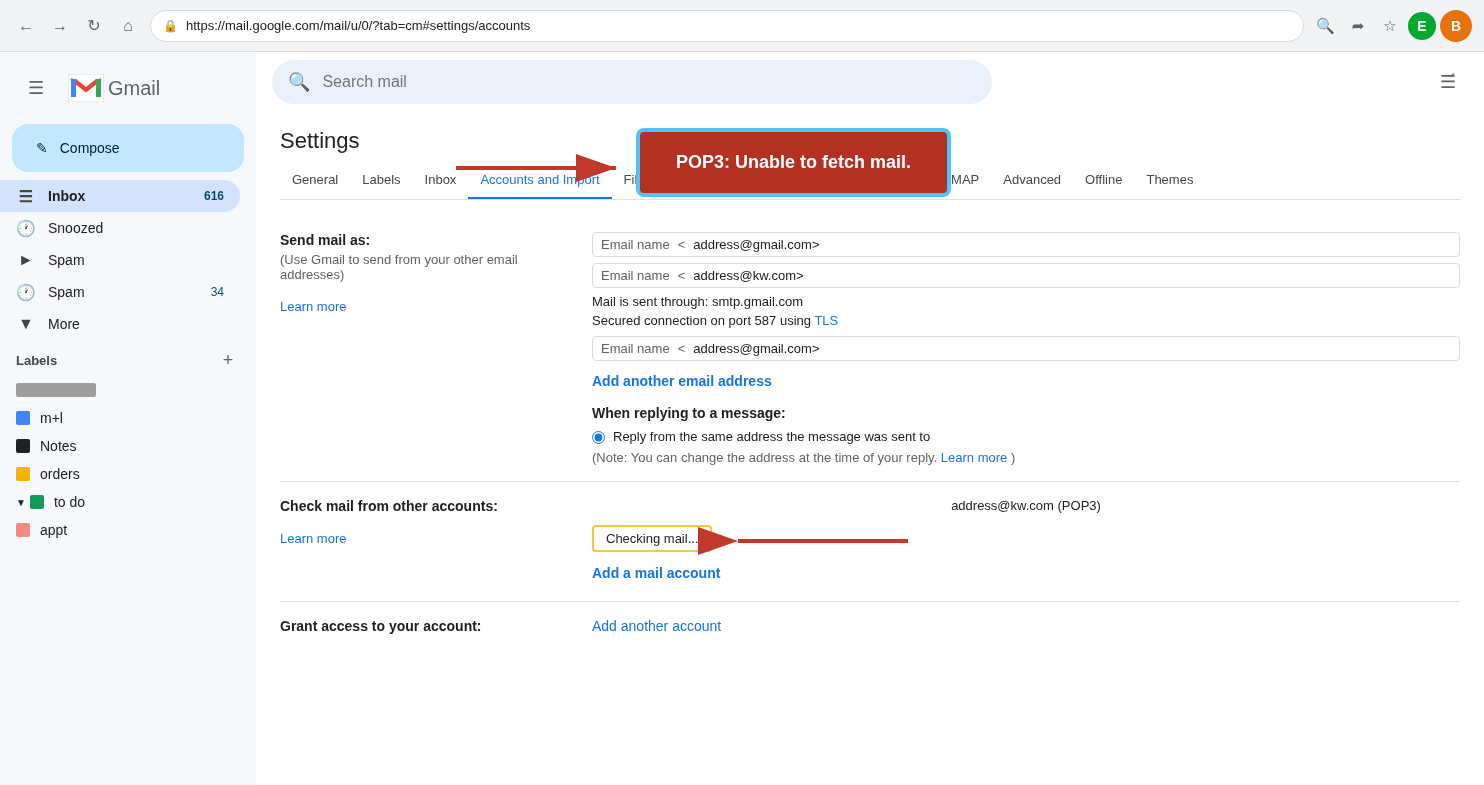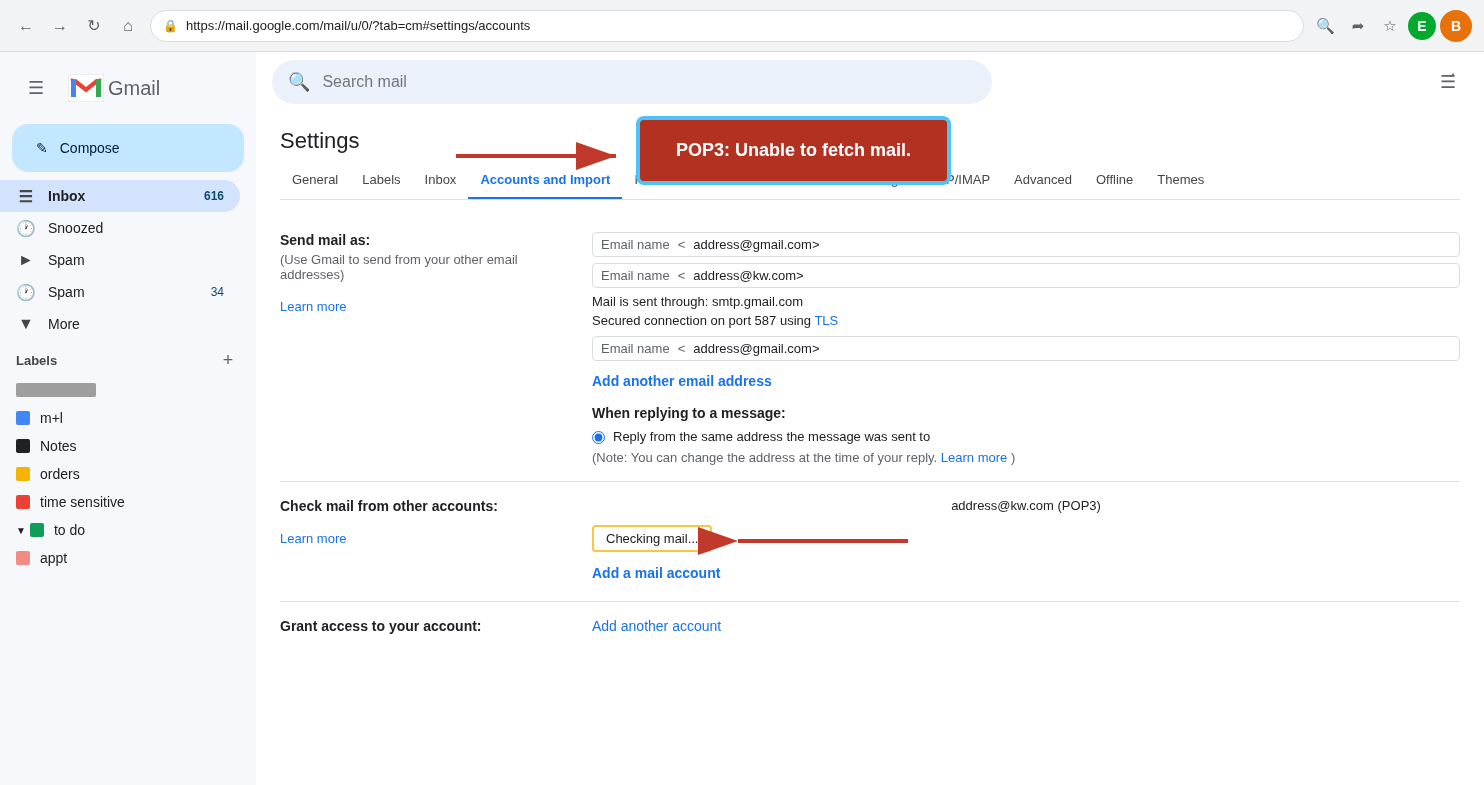--- a/index.html
+++ b/index.html
@@ -213,21 +213,21 @@
     }
     .tab {
       padding: 10px 12px;
       font-size: 13px;
       color: #444746;
       cursor: pointer;
       white-space: nowrap;
       border-bottom: 3px solid transparent;
       margin-bottom: -1px;
     }
-    .tab.active { color: #1a73e8; border-bottom-color: #1a73e8; font-weight: 700; }
+    .tab.active { color: #1a73e8; border-bottom-color: #1a73e8; font-weight: 400; }
 
     
     .settings-content {
       padding: 16px 0;
     }
     .settings-row {
       display: flex;
       padding: 16px 0;
       border-bottom: 1px solid #e0e0e0;
       gap: 32px;
@@ -418,24 +418,20 @@
     </div>
     <div class="label-item">
       <div class="label-dot" style="background:#202124;"></div>
       <span class="label-text">Notes</span>
     </div>
     <div class="label-item">
       <div class="label-dot" style="background:#f4b400;"></div>
       <span class="label-text">orders</span>
     </div>
     <div class="label-item">
-      <div class="label-dot" style="background:#ea4335;"></div>
-      <span class="label-text">time sensitive</span>
-    </div>
-    <div class="label-item">
       <div style="display:flex;align-items:center;gap:4px;">
         <span style="font-size:10px;color:#202124;">▼</span>
         <div class="label-dot" style="background:#0f9d58;"></div>
       </div>
       <span class="label-text">to do</span>
     </div>
     <div class="label-item">
       <div class="label-dot" style="background:#f28b82;"></div>
       <span class="label-text">appt</span>
     </div>
@@ -446,21 +442,21 @@
     <div class="top-bar">
       <div class="search-bar">
         <span class="search-icon">🔍</span>
         <input class="search-input" type="text" placeholder="Search mail" style="">
       </div>
       <button class="filter-btn">☰́</button>
     </div>
 
     <div class="settings-area" style="position:relative;">
 
-      <div class="pop3-container" style="position:absolute; top:4px; left:380px; z-index:30;">
+      <div class="pop3-container" style="position:absolute; top:16px; left:380px; z-index:30;">
 
         <svg width="200" height="60" style="position:absolute; left:-200px; top:10px;">
           <defs>
             <marker id="arrowhead1" markerWidth="10" markerHeight="7" refX="10" refY="3.5" orient="auto">
               <polygon points="0 0, 10 3.5, 0 7" fill="#c0392b"></polygon>
             </marker>
           </defs>
           <path d="M20 30 L180 30" stroke="#c0392b" stroke-width="4" fill="none" marker-end="url(#arrowhead1)"></path>
         </svg>
         <div class="pop3-error-box">

